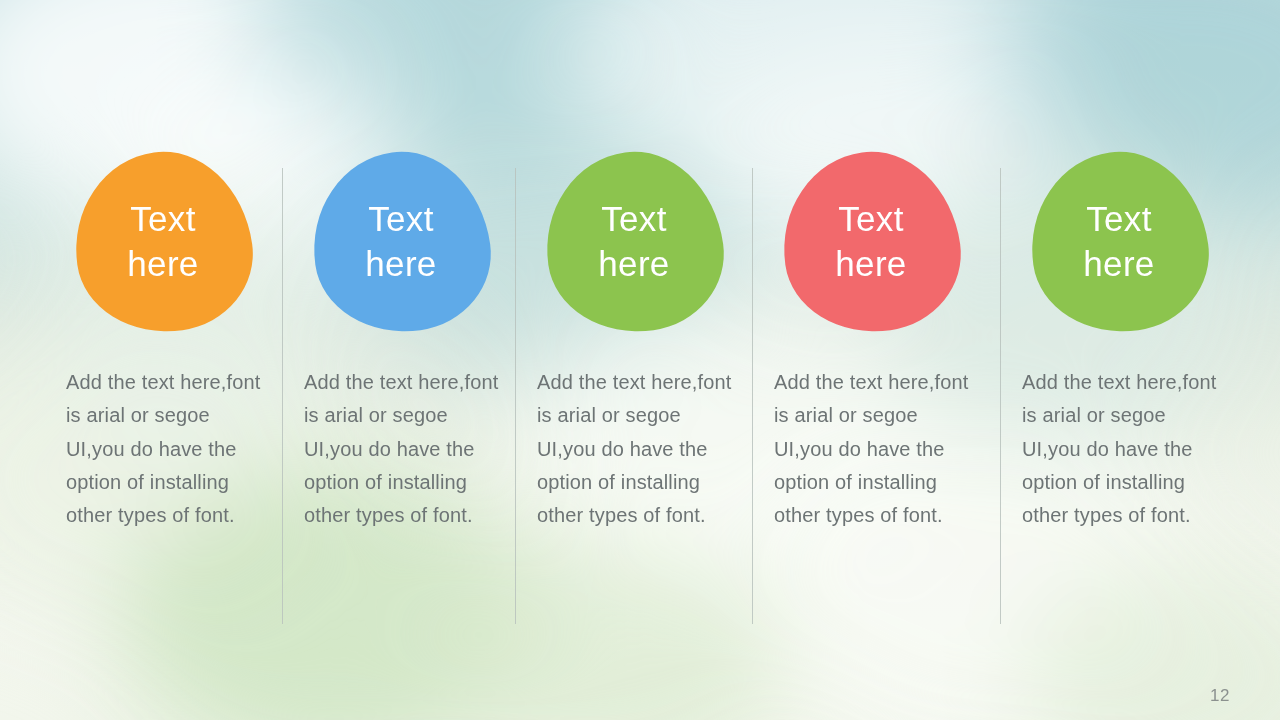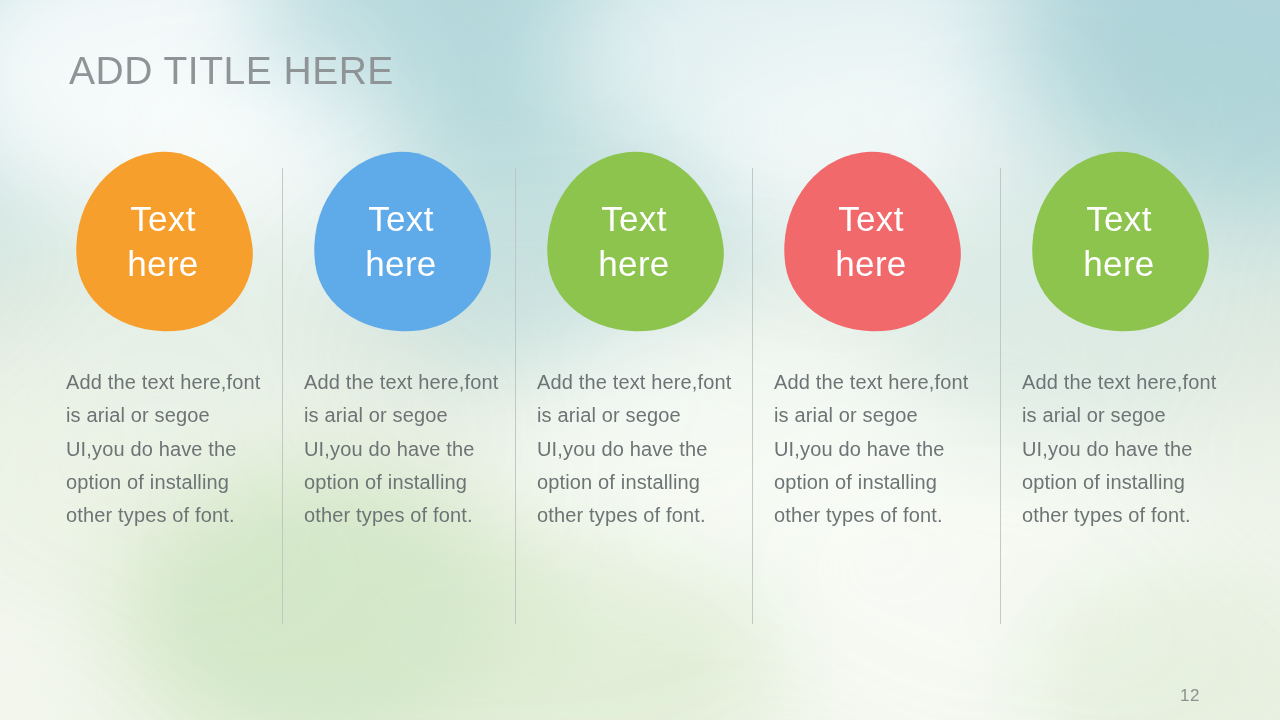--- a/index.html
+++ b/index.html
@@ -146,21 +146,21 @@
     font-size: 20px;
     font-weight: 300;
     line-height: 33.3px;
     color: #6d7475;
     letter-spacing: 0.15px;
   }
 
   
   .page-number {
     position: absolute;
-    right: 80px;
+    right: 50px;
     bottom: 14px;
     font-size: 17px;
     font-weight: 300;
     color: #8b918f;
     letter-spacing: 0.5px;
   }
 </style>
 </head>
 <body>
 
@@ -178,21 +178,20 @@
       <span class="bb8"></span>
       <span class="bb9"></span>
     <span class="bb10"></span>
       <span class="bb11"></span>
       <span class="bb12"></span>
     <span class="bb13"></span>
       <span class="bb14"></span>
       <span class="bb15"></span>
   </div>
 
-  <div class="slide-title" style="color: rgb(143, 149, 151);">ADD TITLE HERE</div>
 
   <div class="columns">
 
     <div class="column col-0">
       <div class="blob-wrap">
         <div class="blob" style="background:#f79f2c"></div>
         <div class="blob-label">
           <span>Text</span>
           <span>here</span>
         </div>

